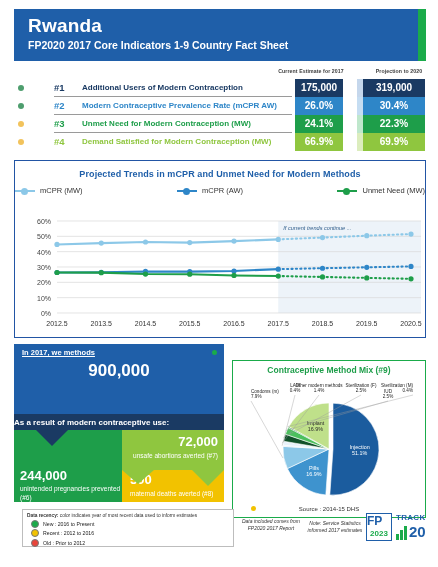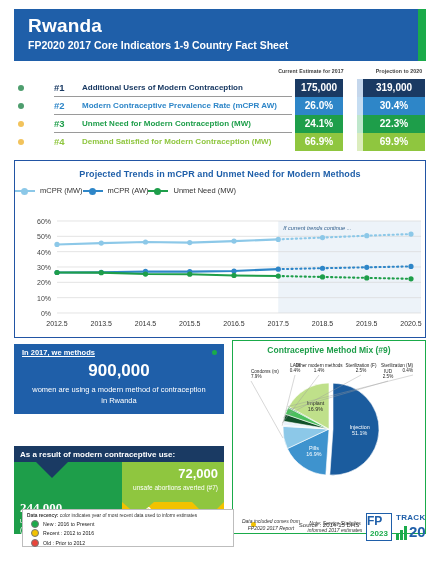--- a/index.html
+++ b/index.html
@@ -44,21 +44,21 @@
   
   .chart-box{
     position:absolute;left:14px;top:160px;width:412px;height:178px;
     border:1.5px solid #2255A4;background:#fff;box-sizing:border-box;
   }
   .chart-title{
     text-align:center;font-size:9px;font-weight:bold;color:#1F5FA9;
     margin-top:8px;letter-spacing:.1px;
   }
   .chart-legend{
-    display:flex;justify-content:flex-start;margin-top:7px;
+    display:flex;justify-content:space-between;margin-top:7px;
     font-size:7.5px;color:#333;align-items:center;
   }
   .legend-item{display:flex;align-items:center;gap:5px;}
   .legend-mark{position:relative;width:20px;height:8px;}
   .legend-mark .lm-line{position:absolute;top:3px;left:0;width:20px;height:2px;}
   .legend-mark .lm-dot{position:absolute;top:1px;left:6px;width:7px;height:7px;border-radius:50%;}
 
   .plot{position:absolute;left:0;top:54px;width:412px;height:120px;}
   .plot svg{display:block;}
 
@@ -67,44 +67,44 @@
   .lp-top{
     position:relative;width:100%;height:70px;background:#1F5FA9;color:#fff;
     box-sizing:border-box;padding:4px 8px 0 8px;
   }
   .lp-est{font-size:7.5px;font-weight:bold;text-decoration:underline;}
   .lp-dot{position:absolute;right:7px;top:6px;width:5px;height:5px;border-radius:50%;background:#1AAB4A;}
   .lp-big{text-align:center;font-size:17px;font-weight:bold;margin-top:4px;line-height:20px;}
   .lp-sub{text-align:center;font-size:7.5px;line-height:11px;margin-top:3px;padding:0 10px;}
   .lp-band{
     width:100%;height:16px;background:#1A3A63;color:#fff;font-size:8px;font-weight:bold;
-    display:flex;align-items:center;padding-left:6px;box-sizing:border-box;margin-top:32px;
+    display:flex;align-items:center;box-sizing:border-box;
   }
   .lp-grid{position:relative;width:100%;height:72px;}
   .lp-cell{position:absolute;box-sizing:border-box;color:#fff;overflow:hidden;}
   .cell-green{left:0;top:0;width:108px;height:72px;background:#1E9E4A;}
   .cell-lime{left:108px;top:0;width:102px;height:40px;background:#8FC63F;}
   .cell-yellow{left:108px;top:40px;width:102px;height:32px;background:#F2C200;}
   .cell-num{font-size:13px;font-weight:bold;line-height:15px;}
   .cell-txt{font-size:6.5px;line-height:9px;margin-top:1px;}
-  .cell-green .cell-num{position:absolute;left:6px;top:38px;font-family:Liberation Serif, serif;}
+  .cell-green .cell-num{position:absolute;left:6px;top:38px;}
   .cell-green .cell-txt{position:absolute;left:6px;top:53px;}
   .cell-lime{text-align:right;}
   .cell-lime .cell-num{position:absolute;right:6px;top:4px;}
   .cell-lime .cell-txt{position:absolute;right:6px;top:20px;}
   .cell-yellow .cell-num{position:absolute;left:8px;top:2px;}
   .cell-yellow .cell-txt{position:absolute;left:8px;top:18px;}
   .chev{position:absolute;width:0;height:0;}
   .chev-navy{left:22px;top:0;border-left:16px solid transparent;border-right:16px solid transparent;border-top:16px solid #1A3A63;}
   .chev-lime{left:108px;top:40px;border-left:16px solid transparent;border-right:16px solid transparent;border-top:14px solid #8FC63F;}
   .chev-limebot{left:178px;top:40px;border-left:16px solid transparent;border-right:16px solid transparent;border-top:16px solid #8FC63F;}
 
   
   .pie-panel{
-    position:absolute;left:232px;top:340px;width:194px;height:194px;
+    position:absolute;left:232px;top:360px;width:194px;height:158px;
     border:1.5px solid #1AAB4A;background:#fff;box-sizing:border-box;
   }
   .pie-title{text-align:center;font-size:8.5px;font-weight:bold;color:#1E9E4A;margin-top:4px;}
   .pie-source{
     position:absolute;left:0;bottom:5px;width:100%;text-align:center;
     font-size:6px;color:#333;
   }
   .pie-source-dot{position:absolute;left:18px;bottom:6px;width:5px;height:5px;border-radius:50%;background:#F2C200;}
 
   
@@ -277,21 +277,20 @@
         <text x="396" y="111" font-size="7" fill="#333" text-anchor="middle" font-family="Liberation Sans,sans-serif">2020.5</text>
       </svg>
     </div>
 </div>
 
 <div class="left-panel">
   <div class="lp-top">
     <div class="lp-est">In 2017, we methods</div>
     <span class="lp-dot"></span>
     <div class="lp-big">900,000</div>
-    <div class="lp-sub">women are using a modern method of contraception in Rwanda</div>
   </div>
   <div class="lp-band">As a result of modern contraceptive use:</div>
   <div class="lp-grid">
     <div class="lp-cell cell-green">
       <div class="cell-num">244,000</div>
       <div class="cell-txt">unintended pregnancies prevented (#6)</div>
     </div>
     <div class="lp-cell cell-lime">
       <div class="cell-num">72,000</div>
       <div class="cell-txt">unsafe abortions averted (#7)</div>

